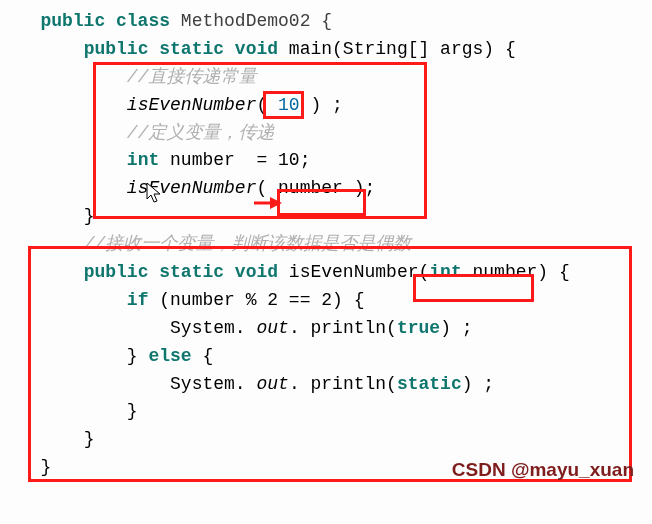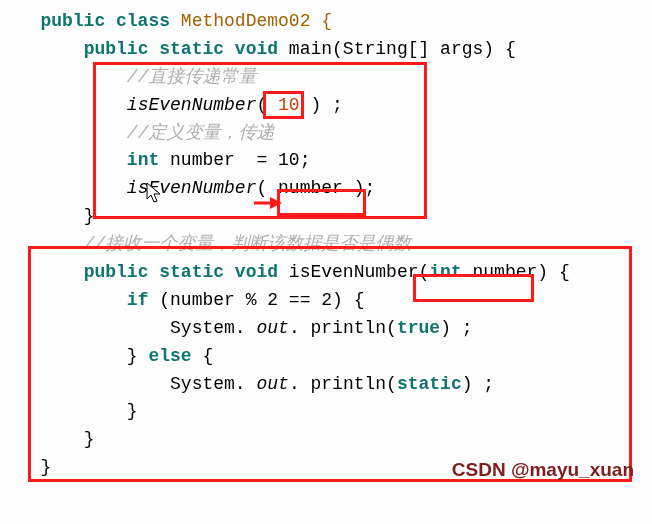--- a/index.html
+++ b/index.html
@@ -9,23 +9,23 @@
     font-family: "Courier New", monospace;
     font-size: 18px;
     line-height: 1.55;
     color: #000;
     width: 652px;
     box-sizing: border-box;
     position: relative;
   }
   .line { white-space: pre; }
   .kw { color: #0f766e; font-weight: bold; }
-  .cls { color: #a16207; }
+  .cls { color: #404040; }
   .comment { color: #b0b0b0; font-style: italic; }
-  .num { color: #c2410c; }
+  .num { color: #0369a1; }
   .call { font-style: italic; }
   .field { font-style: italic; }
   .box {
     position: absolute;
     border: 3px solid #ff1a1a;
     box-sizing: border-box;
     pointer-events: none;
   }
   .watermark {
     position: absolute;

